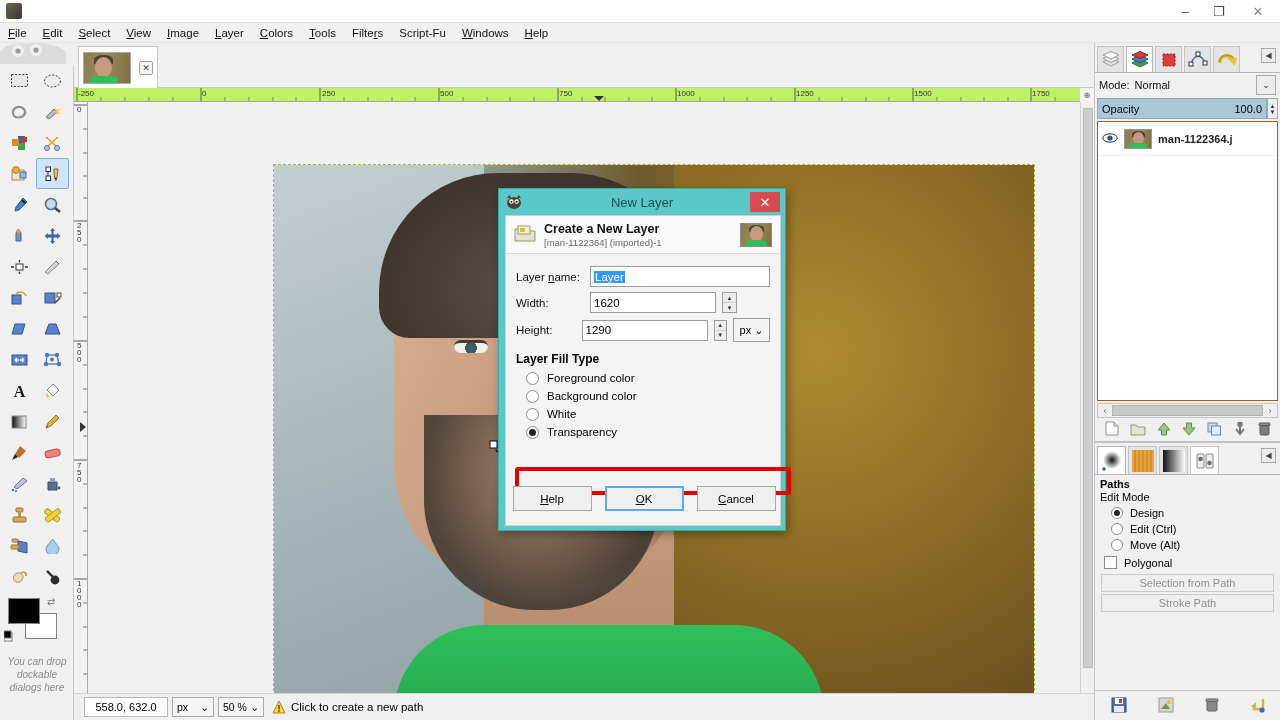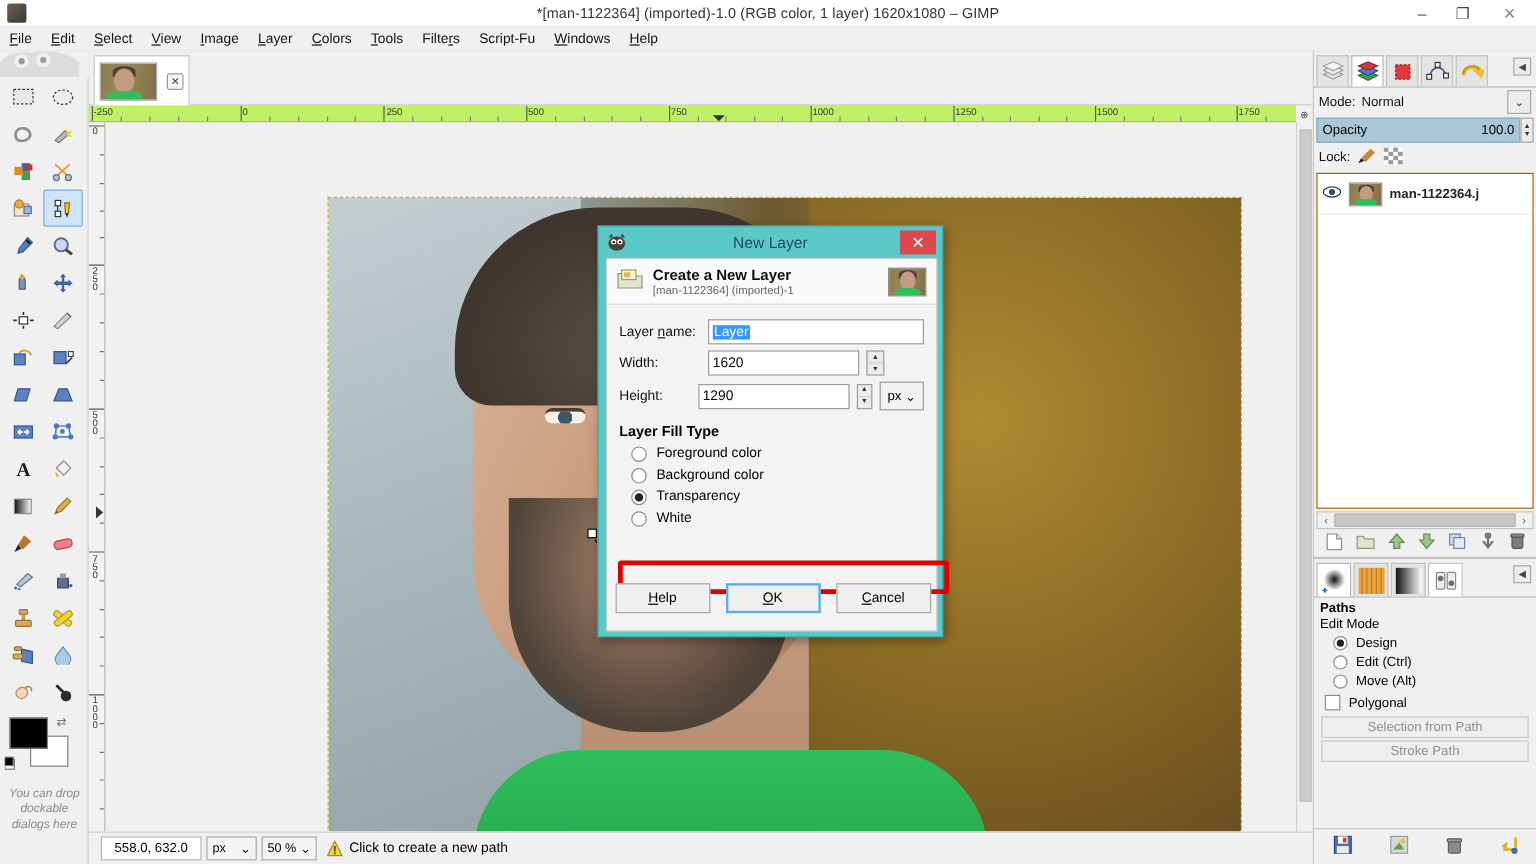--- a/index.html
+++ b/index.html
@@ -410,21 +410,20 @@
   }
   .dbtn.default { border: 2px solid #5aaee8; }
 </style>
 </head>
 <body>
 
 <div id="app">
 
   <div id="titlebar">
     <div id="app-icon"></div>
-    <div id="title-text">*[man-1122364] (imported)-1.0 (RGB color, 1 layer) 1620x1080 – GIMP</div>
     <div class="wbtn" id="wmin">–</div>
     <div class="wbtn" id="wmax">❐</div>
     <div class="wbtn" id="wclose">✕</div>
   </div>
 
   <div id="menubar">
     <div class="menu-item"><span class="mn">F</span><span>ile</span></div>
     <div class="menu-item"><span class="mn">E</span>dit</div>
     <div class="menu-item"><span class="mn">S</span>elect</div>
     <div class="menu-item"><span class="mn">V</span>iew</div>
@@ -919,42 +918,20 @@
       <div id="opacity-slider">
         <span>Opacity</span>
         <span>100.0</span>
       </div>
       <div class="spin">
           <span>▲</span>
           <span>▼</span>
         </div>
     </div>
 
-    <div class="row" id="lock-row">
-      <span class="lbl">Lock:</span>
-      <span>
-        <svg width="16" height="14">
-            <path d="M11 1 L15 4 L7 12 L3 9 Z" fill="#c28a3c"></path>
-            <path d="M3 9 L1 13 L6 11 Z" fill="#1f1f1f"></path>
-          </svg>
-      </span>
-      <span>
-        <svg width="16" height="14">
-          <rect width="16" height="14" fill="#fff"></rect>
-          <rect x="0" y="0" width="4" height="3.5" fill="#9a9a9a"></rect>
-            <rect x="8" y="0" width="4" height="3.5" fill="#9a9a9a"></rect>
-          <rect x="4" y="3.5" width="4" height="3.5" fill="#9a9a9a"></rect>
-            <rect x="12" y="3.5" width="4" height="3.5" fill="#9a9a9a"></rect>
-          <rect x="0" y="7" width="4" height="3.5" fill="#9a9a9a"></rect>
-            <rect x="8" y="7" width="4" height="3.5" fill="#9a9a9a"></rect>
-          <rect x="4" y="10.5" width="4" height="3.5" fill="#9a9a9a"></rect>
-            <rect x="12" y="10.5" width="4" height="3.5" fill="#9a9a9a"></rect>
-        </svg>
-      </span>
-    </div>
 
     <div id="layers-list">
       <div class="layer-row">
         <span>
           <svg width="16" height="12">
               <ellipse cx="8" cy="6" rx="7.2" ry="4.2" fill="#fff" stroke="#2a2a2a"></ellipse>
               <circle cx="8" cy="6" r="2.6" fill="#2b4f86"></circle>
             </svg>
         </span>
         <span class="layer-thumb">
@@ -1182,26 +1159,26 @@
 
       <div class="dlg-radio-row">
         <span class="dlg-radio"></span>
         <span class="dlg-radio-label">Foreground color</span>
       </div>
       <div class="dlg-radio-row">
         <span class="dlg-radio"></span>
         <span class="dlg-radio-label">Background color</span>
       </div>
       <div class="dlg-radio-row">
+        <span class="dlg-radio"></span>
+        <span class="dlg-radio-label">White</span>
+      </div>
+      <div class="dlg-radio-row">
         <span class="dlg-radio on"></span>
         <span class="dlg-radio-label">Transparency</span>
-      </div>
-      <div class="dlg-radio-row">
-        <span class="dlg-radio"></span>
-        <span class="dlg-radio-label">White</span>
       </div>
 
       <div id="highlight-box"></div>
 
       <div id="dlg-buttons">
         <div class="dbtn"><span style="text-decoration:underline;">H</span>elp</div>
         <div class="dbtn default"><span style="text-decoration:underline;">O</span>K</div>
         <div class="dbtn"><span style="text-decoration:underline;">C</span>ancel</div>
       </div>
     </div>

